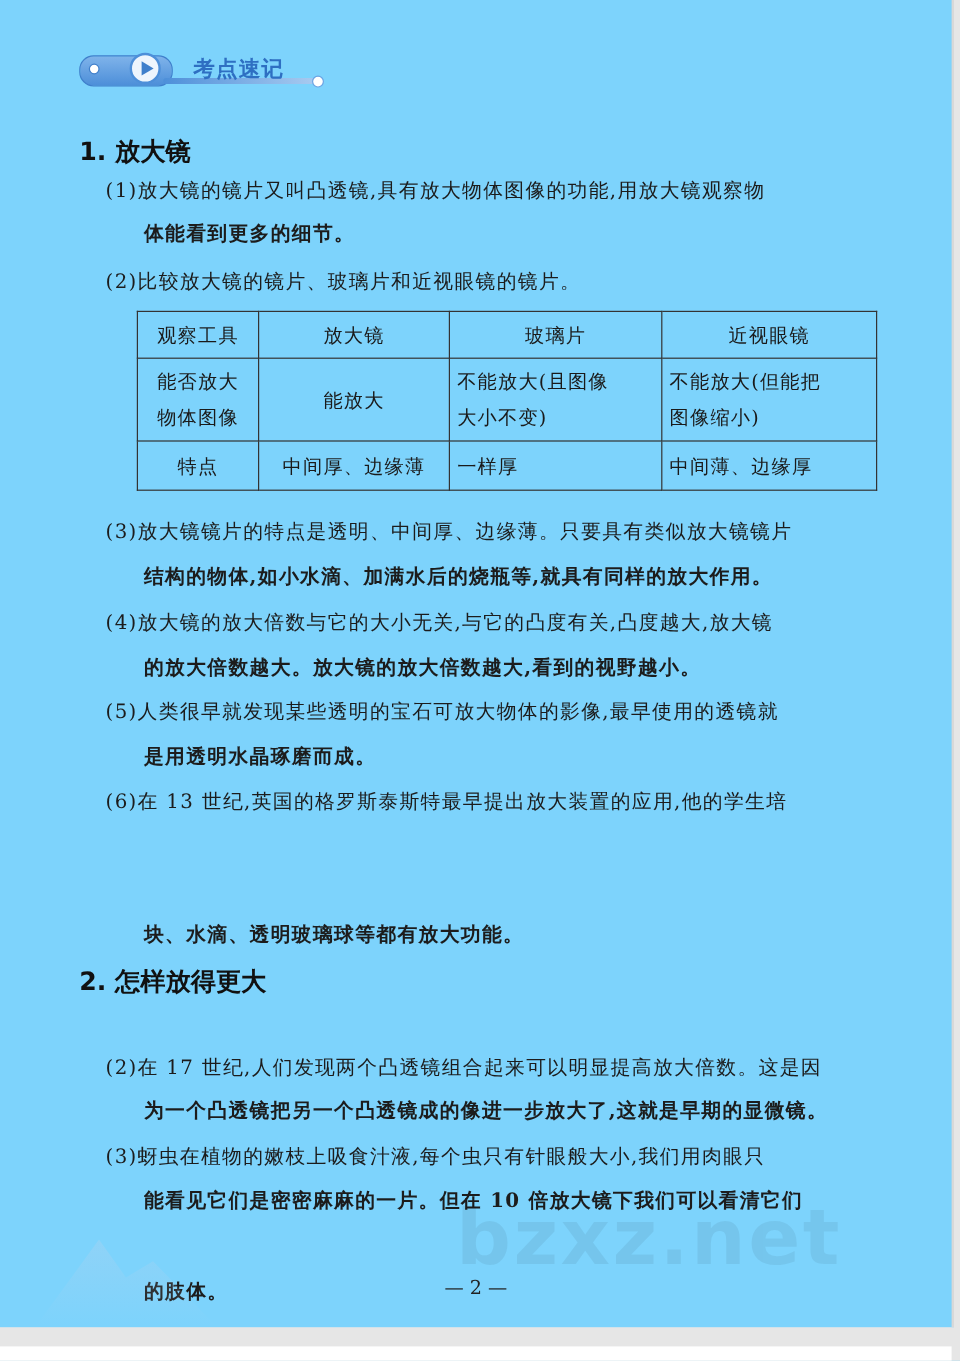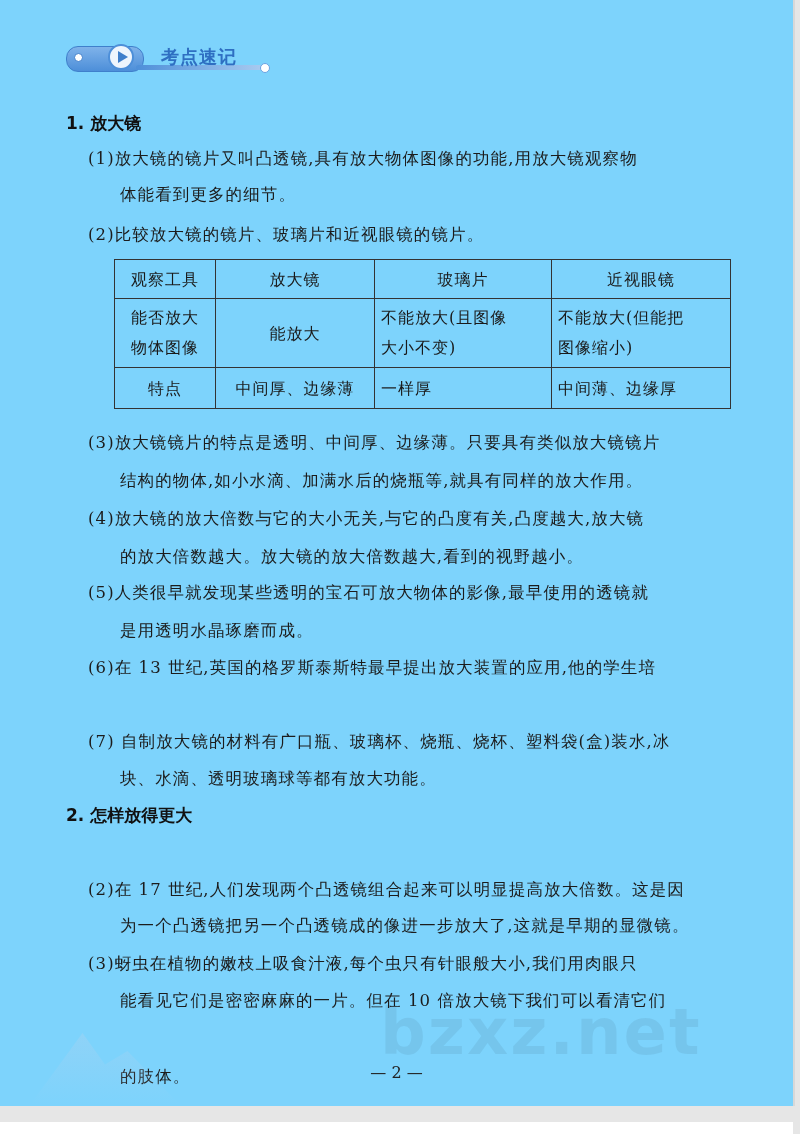--- a/index.html
+++ b/index.html
@@ -61,28 +61,28 @@
   }
   .badge .bar-end {
     position: absolute; left: 194px; top: 18px;
     width: 8px; height: 8px; border-radius: 50%;
     background: #fff; border: 1px solid #6aa3e3;
   }
   
   .h {
     position: absolute; left: 66px;
     font-family: "DejaVu Sans", "Liberation Sans", sans-serif;
-    font-weight: bold; font-size: 17px; color: #111;
+    font-weight: bold; font-size: 21px; color: #111;
   }
   .line {
     position: absolute; font-size: 16.5px; letter-spacing: 1.1px;
     white-space: nowrap; color: #1c1c1c;
   }
   .l1 { left: 88px; }
-  .l2 { left: 120px; }
+  .l2 { left: 120px; font-weight: bold; }
   
   table.cmp {
     position: absolute; left: 114px; top: 259px;
     border-collapse: collapse; font-size: 16px; letter-spacing: 1px; padding-left: 48px;
   }
   table.cmp td {
     border: 1.5px solid #333; padding: 0 6px; vertical-align: middle;
     line-height: 31px;
   }
   table.cmp td.c { text-align: center; }
@@ -154,21 +154,20 @@
   </tbody>
     </table>
 
   <div class="line l1" style="top:432px">(3)放大镜镜片的特点是透明、中间厚、边缘薄。只要具有类似放大镜镜片</div>
   <div class="line l2" style="top:470px">结构的物体,如小水滴、加满水后的烧瓶等,就具有同样的放大作用。</div>
   <div class="line l1" style="top:508px">(4)放大镜的放大倍数与它的大小无关,与它的凸度有关,凸度越大,放大镜</div>
   <div class="line l2" style="top:546px">的放大倍数越大。放大镜的放大倍数越大,看到的视野越小。</div>
   <div class="line l1" style="top:582px">(5)人类很早就发现某些透明的宝石可放大物体的影像,最早使用的透镜就</div>
   <div class="line l2" style="top:620px">是用透明水晶琢磨而成。</div>
   <div class="line l1" style="top:657px">(6)在 13 世纪,英国的格罗斯泰斯特最早提出放大装置的应用,他的学生培</div>
-  <div class="line l1" style="top:731px">(7) 自制放大镜的材料有广口瓶、玻璃杯、烧瓶、烧杯、塑料袋(盒)装水,冰</div>
   <div class="line l2" style="top:768px">块、水滴、透明玻璃球等都有放大功能。</div>
 
   <div class="h" style="top:804px">2. 怎样放得更大</div>
   <div class="line l1" style="top:879px">(2)在 17 世纪,人们发现两个凸透镜组合起来可以明显提高放大倍数。这是因</div>
   <div class="line l2" style="top:915px">为一个凸透镜把另一个凸透镜成的像进一步放大了,这就是早期的显微镜。</div>
   <div class="line l1" style="top:953px">(3)蚜虫在植物的嫩枝上吸食汁液,每个虫只有针眼般大小,我们用肉眼只</div>
   <div class="line l2" style="top:990px">能看见它们是密密麻麻的一片。但在 10 倍放大镜下我们可以看清它们</div>
   <div class="line l2" style="top:1066px">的肢体。</div>
 
   <div class="mountain"></div>

